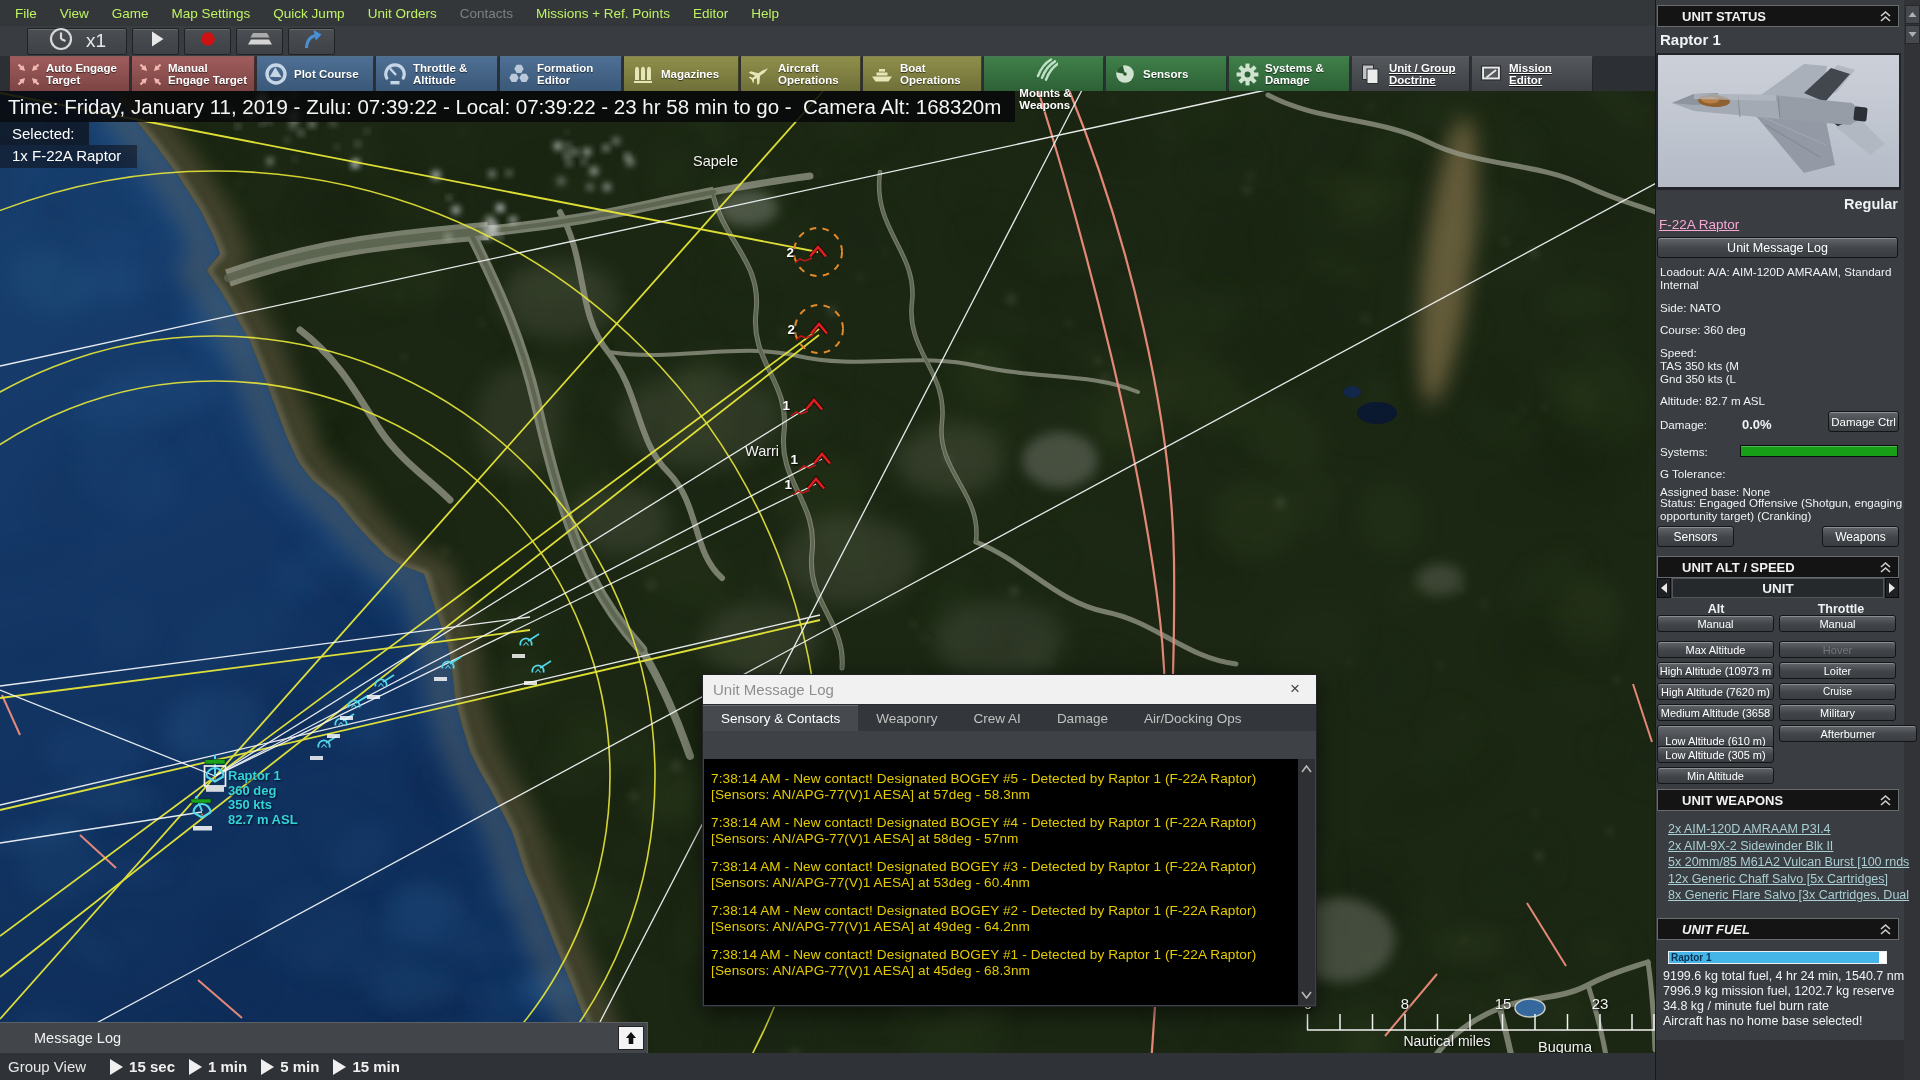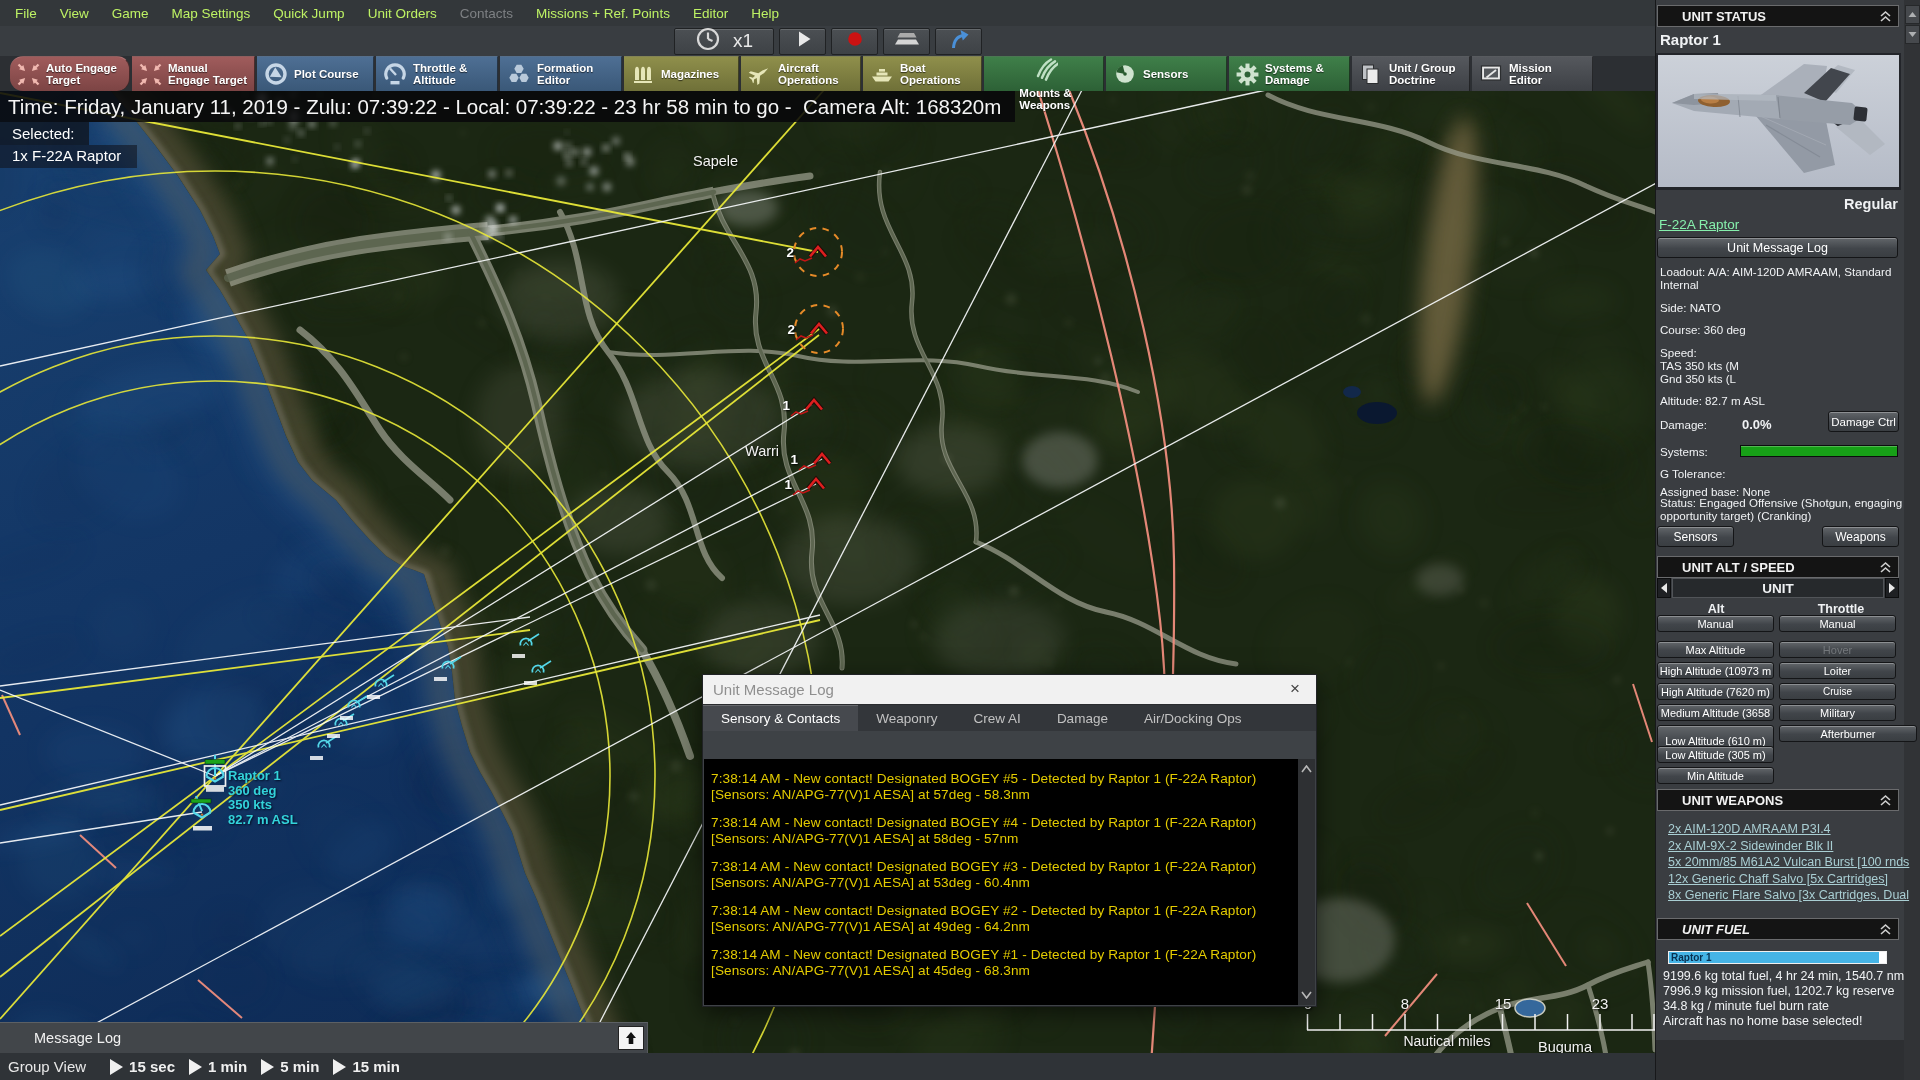--- a/index.html
+++ b/index.html
@@ -7,38 +7,38 @@
 #app { position:relative; width:1920px; height:1080px; overflow:hidden;
   font-family:"Liberation Sans", sans-serif; background:#11315f; }
 svg text { font-family:"Liberation Sans", sans-serif; }
 
 
 .menubar { position:absolute; left:0; top:0; width:1655px; height:26px; background:#33373a;
   display:flex; align-items:center; padding-left:15px; z-index:30; }
 .menubar .mitem { color:#bef264; font-size:13.5px; margin-right:23px; white-space:nowrap; cursor:default; }
 .menubar .mitem.dis { color:#7e8184; }
 .row2 { position:absolute; left:0; top:26px; width:1655px; height:30px; background:#393d41;
-  display:flex; align-items:center; padding-left:6px; z-index:30;justify-content:center; }
+  display:flex; align-items:center; padding-left:27px; z-index:30; }
 .qbtn { height:27px; background:linear-gradient(#4b4f53,#3e4246); border:1px solid #202224;
   border-radius:2px; margin-right:5px; display:flex; align-items:center; justify-content:center;
   box-shadow:inset 0 1px 0 rgba(255,255,255,.15); }
 .qbtn.w1 { width:100px; } .qbtn.w2 { width:47px; }
 .qbtn .xspeed { color:#e8e8e8; font-size:19px; margin-left:12px; }
 .row3 { position:absolute; left:0; top:56px; width:1655px; height:35px; background:#2c2f33;
   display:flex; padding-left:10px; z-index:30; }
 .tbtn { height:35px; display:flex; align-items:center; gap:6px; padding:0 3px 0 7px; margin-right:2px;
   border-right:1px solid rgba(10,10,10,.55); border-top:1px solid rgba(255,255,255,.14);
   color:#fff; font-size:11.5px; font-weight:700; line-height:12px; text-shadow:0 1px 1px rgba(0,0,0,.6);
   flex:0 0 auto; cursor:default; }
 .tbtn .ticon { flex:0 0 auto; display:flex; }
 .tbtn.g-red   { background:linear-gradient(#a05c5c,#7c4444); }
 .tbtn.g-blue  { background:linear-gradient(#4e6f94,#3a5878); }
 .tbtn.g-olive { background:linear-gradient(#8f8f4b,#6f7038); }
 .tbtn.g-green { background:linear-gradient(#3f7f49,#2d6136); }
-.tbtn.g-gray  { background:linear-gradient(#55585d,#3d4045); }
+.tbtn.g-gray  { background:linear-gradient(#55585d,#3d4045);text-decoration:underline; }
 
 
 .timebar { position:absolute; left:0; top:91px; height:31px; background:rgba(8,8,10,.88);
   color:#f5f5f5; font-size:20.5px; display:flex; align-items:center; padding:0 14px 0 8px;
   white-space:pre; z-index:12; }
 .selwrap { position:absolute; left:0; top:122px; z-index:12; }
 .selwrap .sl1 { display:table; background:rgba(16,20,30,.78); color:#fff; font-size:15px; padding:3px 14px 3px 12px; }
 .selwrap .sl2 { display:table; background:rgba(16,20,30,.60); color:#fff; font-size:15px; padding:2px 16px 4px 12px; }
 
 
@@ -90,21 +90,21 @@
   border:1px solid #26282a; display:flex; align-items:center; justify-content:center; }
 .phead { position:absolute; left:1px; width:242px; height:22px; background:#141414;
   border:1px solid #6a6b6d; color:#f2f2f2; font-weight:700; font-size:13px;
   display:flex; align-items:center; padding-left:24px; }
 .phead .chev { position:absolute; right:6px; top:4px; }
 .sbtn { position:absolute; background:linear-gradient(#62666a,#41454a 55%,#3a3e42);
   border:1px solid #141517; border-radius:3px; box-shadow:inset 0 1px 0 rgba(255,255,255,.28);
   color:#fff; font-size:12px; display:flex; align-items:center; justify-content:center;
   white-space:nowrap; overflow:hidden; cursor:default; }
 .sbtn.dis { color:#73777b; }
-.slink { color:#86efac; text-decoration:underline; font-size:13.5px; cursor:pointer; }
+.slink { color:#f9a8d4; text-decoration:underline; font-size:13.5px; cursor:pointer; }
 .wlink { color:#a9ced3; text-decoration:underline; font-size:12.5px; white-space:nowrap; display:block;
   margin-bottom:2.6px; cursor:pointer; }
 .photo { position:absolute; left:0; top:53px; width:245px; height:137px; background:#23252a;
   padding:2px 0 3px 2px; }
 .greenbar { position:absolute; left:84px; top:445px; width:158px; height:12px; background:#17a017;
   border:1px solid #0c0d0e; box-shadow:inset 0 1px 0 rgba(255,255,255,.25); }
 .fuelbar { position:absolute; left:12px; top:951px; width:219px; height:13px; border:1px solid #f0f0f0;
   background:#fff; }
 .fuelbar .fill { position:absolute; left:0; top:0; height:100%; background:#45b4e6; }
 .fuelbar .flabel { position:absolute; left:2px; top:0; color:#083050; font-size:10px; font-weight:700;
@@ -939,21 +939,21 @@
           </svg></span>
       </div>
   <div class="qbtn w2">
         <span id="ic-jump"><svg width="24" height="24" viewBox="-12 -12 24 24">
             <path d="M-7,9 C-6.5,1 -3,-3.5 2.5,-4.8 L1.5,-9 L9.5,-4.5 L3.8,1.5 L3,-1.8 C-0.5,-0.8 -3.5,2 -4,9 Z" fill="#4a90d8"></path>
           </svg></span>
       </div>
 </div>
 
 <div class="row3" id="maintoolbar">
-      <div class="tbtn g-red" style="width: 120px; border-radius: 13px;">
+      <div class="tbtn g-red" style="width: 120px;">
         <span class="ticon">
           <svg width="23" height="23" viewBox="-11.5 -11.5 23 23">
             <g transform="rotate(0)">
               <line x1="-10" y1="-10" x2="-6.2" y2="-6.2" stroke="#f0b8b0" stroke-width="2.3"></line>
               <polygon points="-3.4,-3.4 -9.4,-5.2 -5.2,-9.4" fill="#f0b8b0"></polygon>
             </g>
             <g transform="rotate(90)">
               <line x1="-10" y1="-10" x2="-6.2" y2="-6.2" stroke="#f0b8b0" stroke-width="2.3"></line>
               <polygon points="-3.4,-3.4 -9.4,-5.2 -5.2,-9.4" fill="#f0b8b0"></polygon>
             </g>

